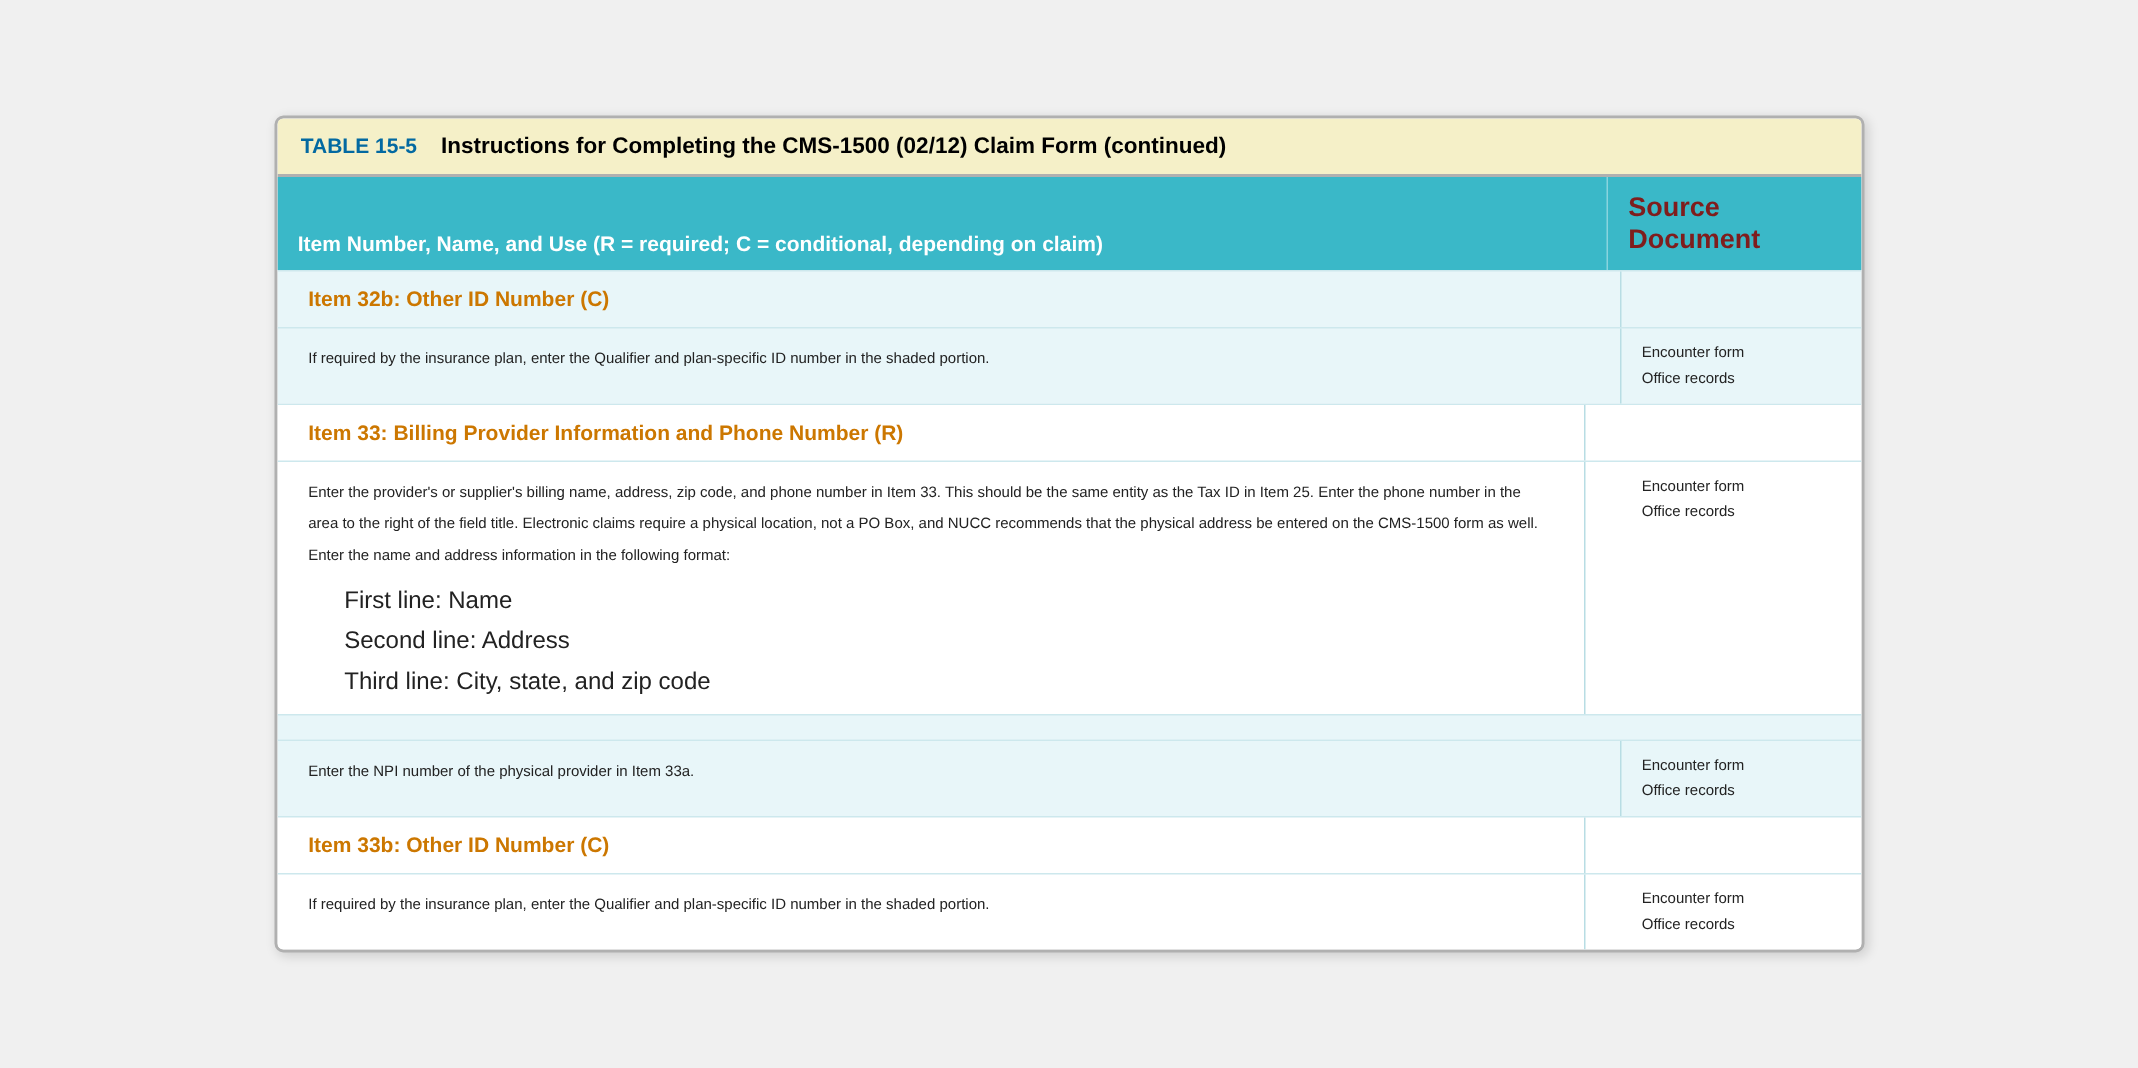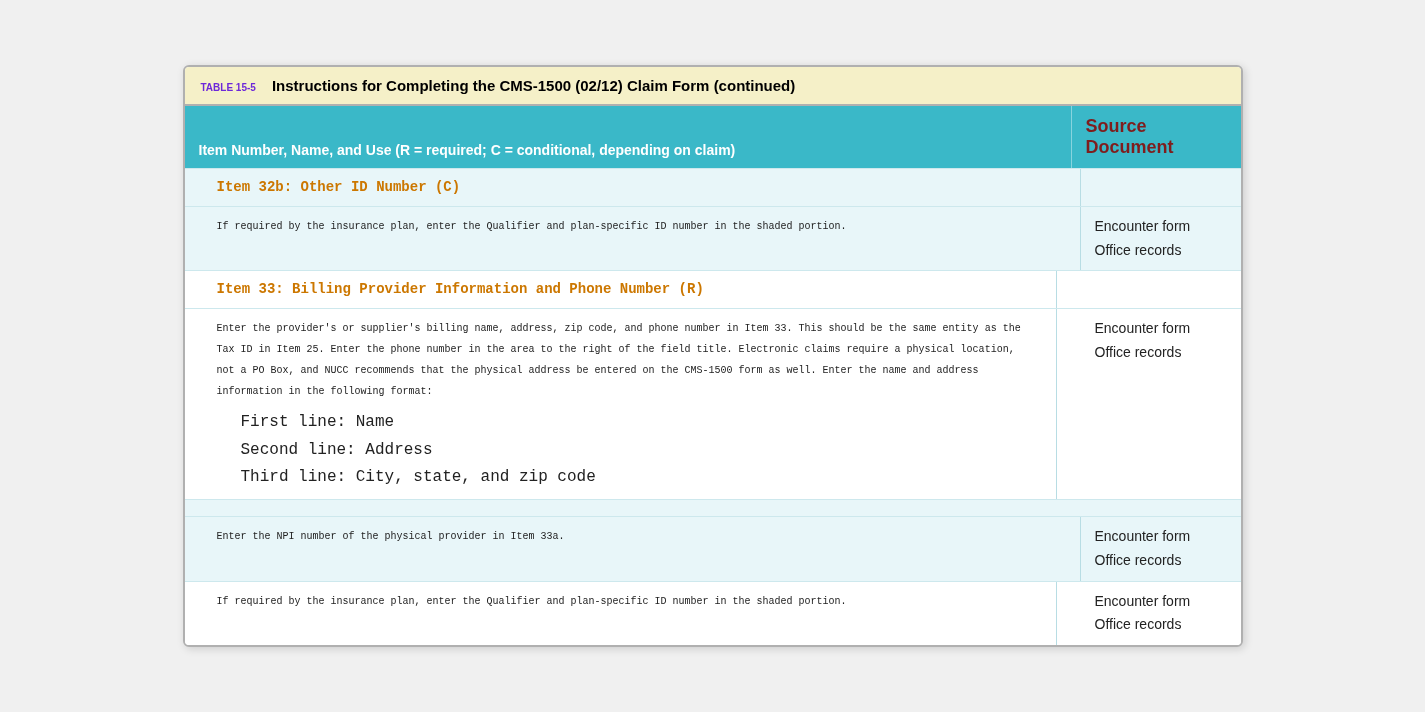--- a/index.html
+++ b/index.html
@@ -31,22 +31,22 @@
       background: #f5f0c8;
       padding: 10px 16px;
       display: flex;
       align-items: baseline;
       gap: 16px;
       border-bottom: 2px solid #b0b0b0;
     }
 
     .table-id {
       font-weight: bold;
-      font-size: 10px;
-      color: #6d28d9;
+      font-size: 14px;
+      color: #0369a1;
       white-space: nowrap;
     }
 
     .table-title {
       font-size: 15px;
       font-weight: bold;
       color: #000;
     }
 
     .col-header-row {
@@ -81,33 +81,32 @@
       background: #e8f6f9;
     }
 
     .data-row.white {
       background: #ffffff;
       gap: 24px;
     }
 
     .data-cell-main {
       flex: 1;
-      padding: 8px 32px;
+      padding: 8px 21px;
       color: #222;
       line-height: 1.5;
       border-right: 1px solid #b8dde4;
-      font-family: Liberation Mono, monospace;
     }
 
     .data-cell-source {
       width: 160px;
       padding: 8px 14px;
       color: #222;
       line-height: 1.7;
-      font-size: 14px;
+      font-size: 10px;
     }
 
     .item-title {
       font-weight: bold;
       color: #cc7700;
       font-size: 14px;
     }
 
     .item-desc {
       color: #222;
@@ -187,20 +186,26 @@
   <div class="data-row shaded">
     <div class="data-cell-main">
       <span class="item-desc">Enter the NPI number of the physical provider in Item 33a.</span>
     </div>
     <div class="data-cell-source">
       <div>Encounter form</div>
       <div>Office records</div>
     </div>
   </div>
 
+  <div class="data-row white">
+    <div class="data-cell-main">
+      <span class="item-title">Item 33b: Other ID Number (C)</span>
+    </div>
+    <div class="data-cell-source"></div>
+  </div>
 
   <div class="data-row white">
     <div class="data-cell-main">
       <span class="item-desc">If required by the insurance plan, enter the Qualifier and plan-specific ID number in the shaded portion.</span>
     </div>
     <div class="data-cell-source">
       <div>Encounter form</div>
       <div>Office records</div>
     </div>
   </div>

